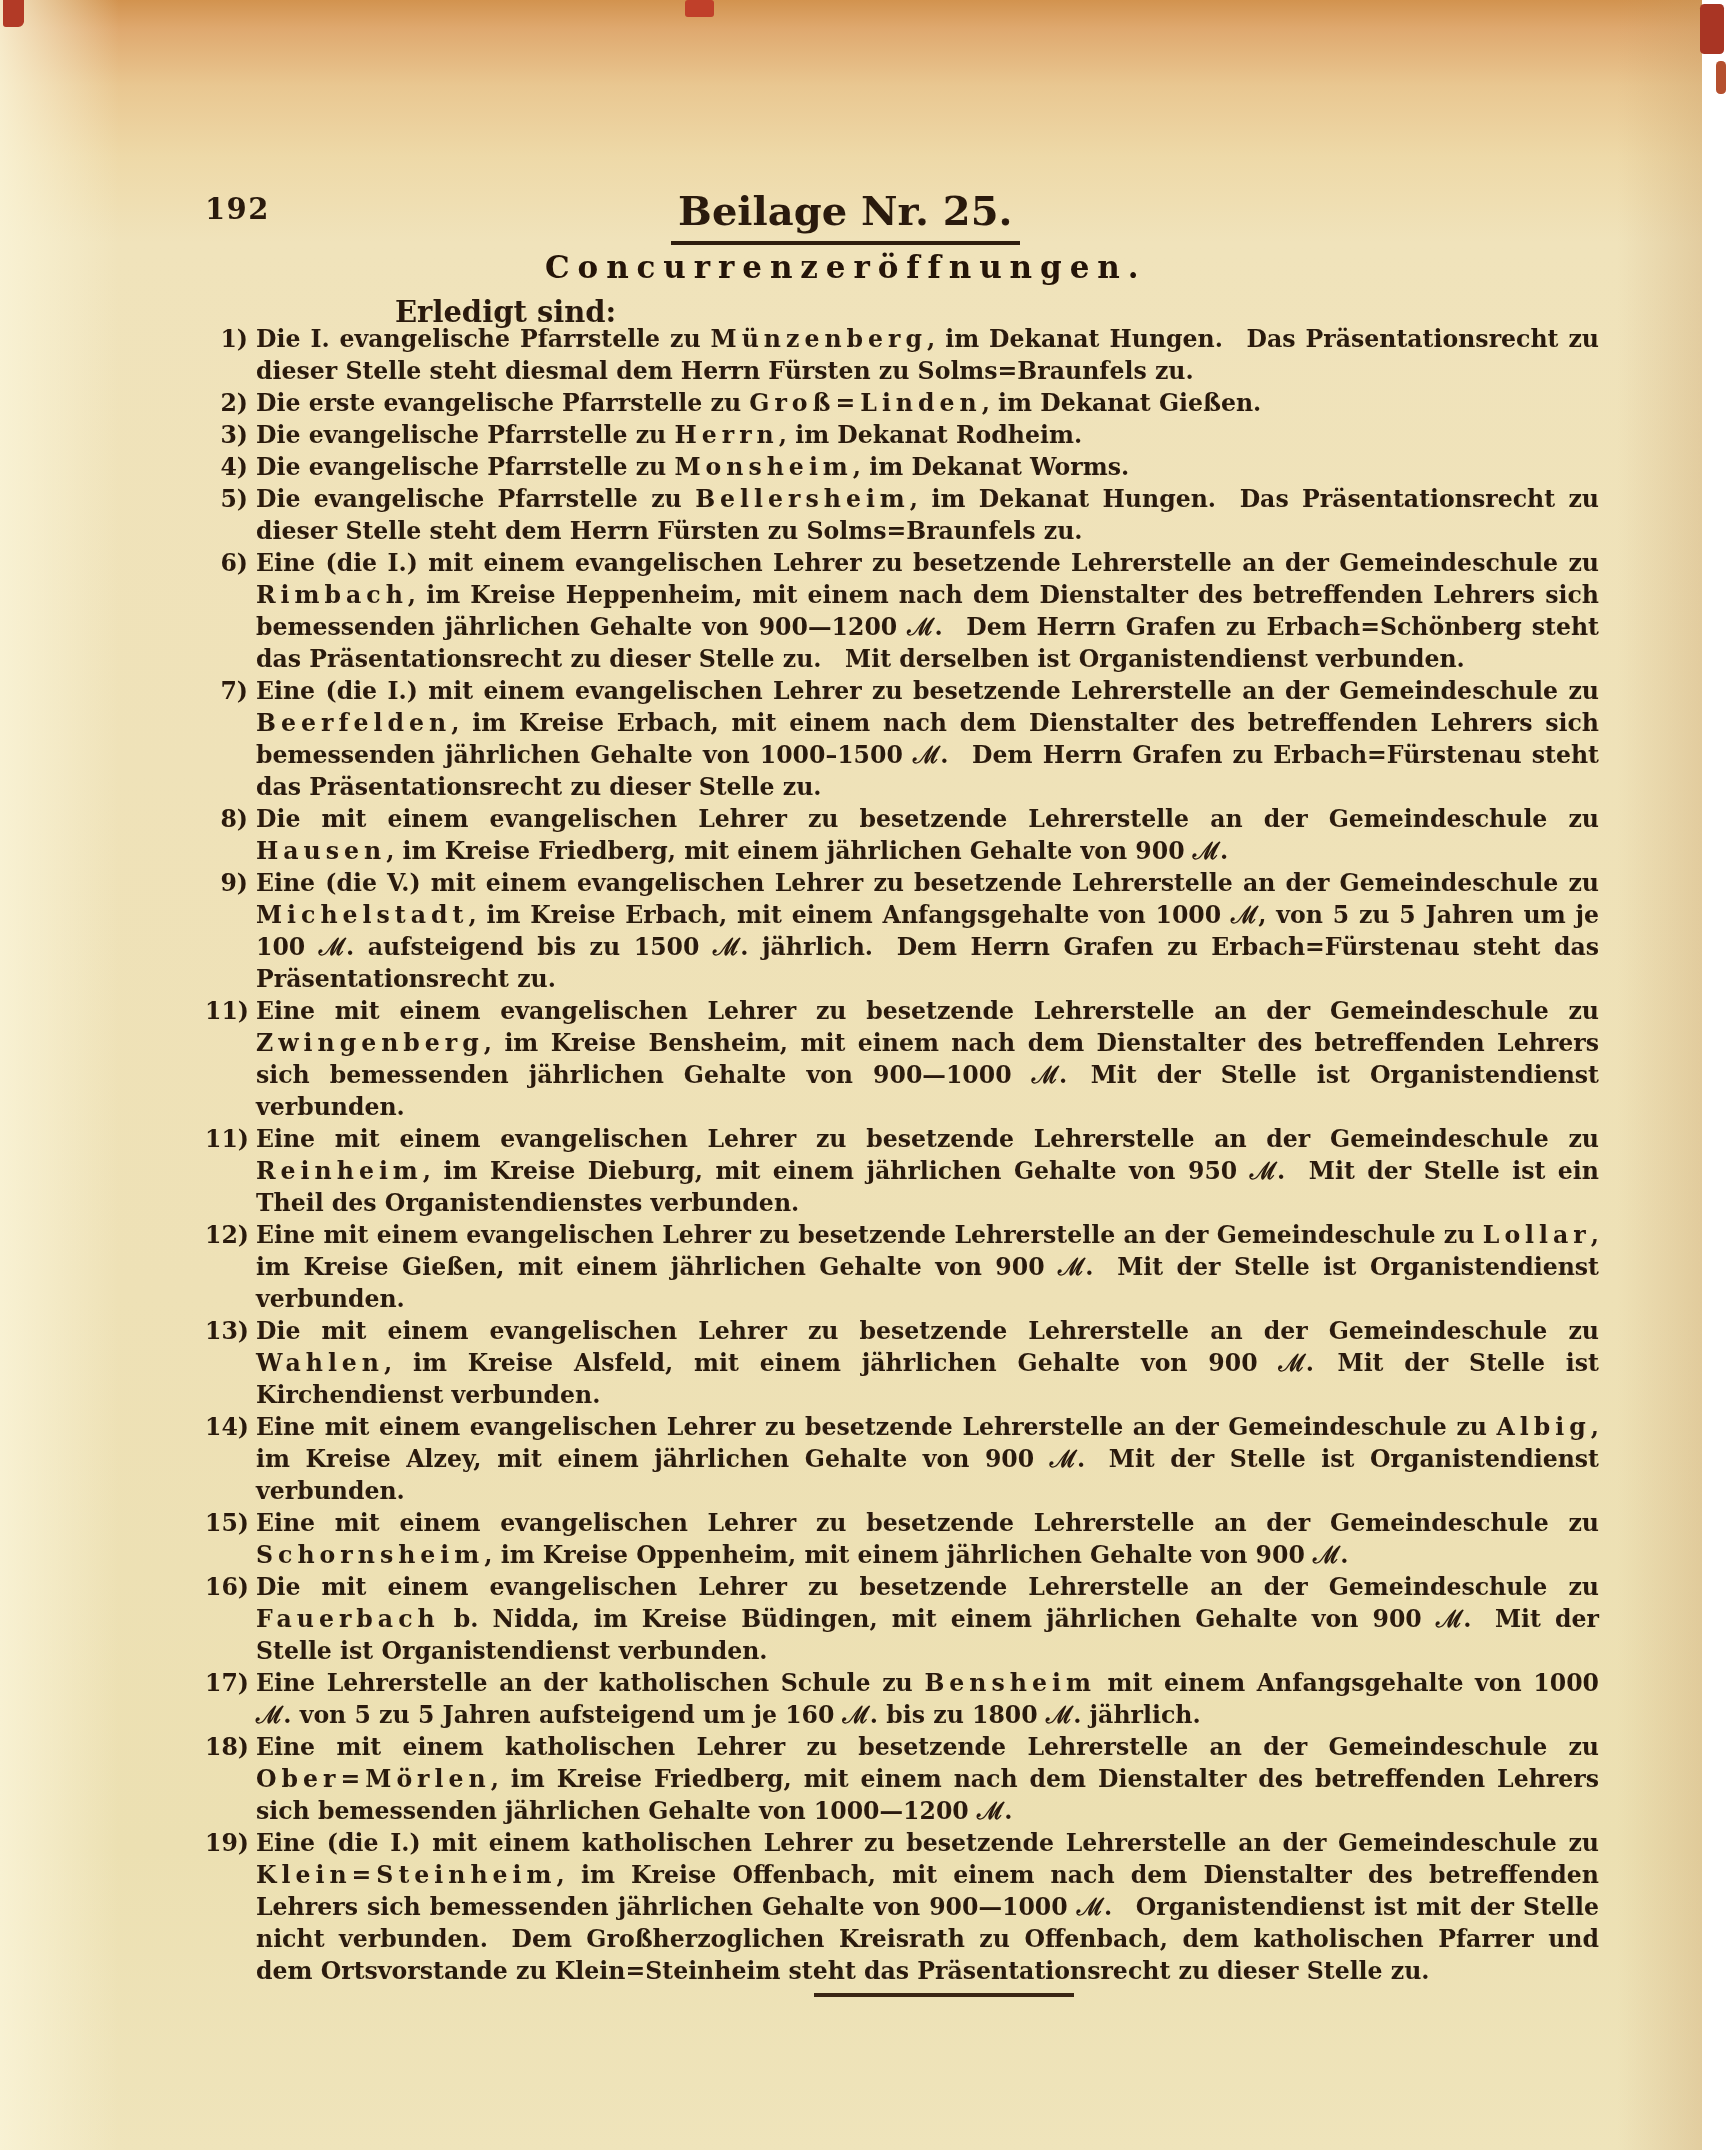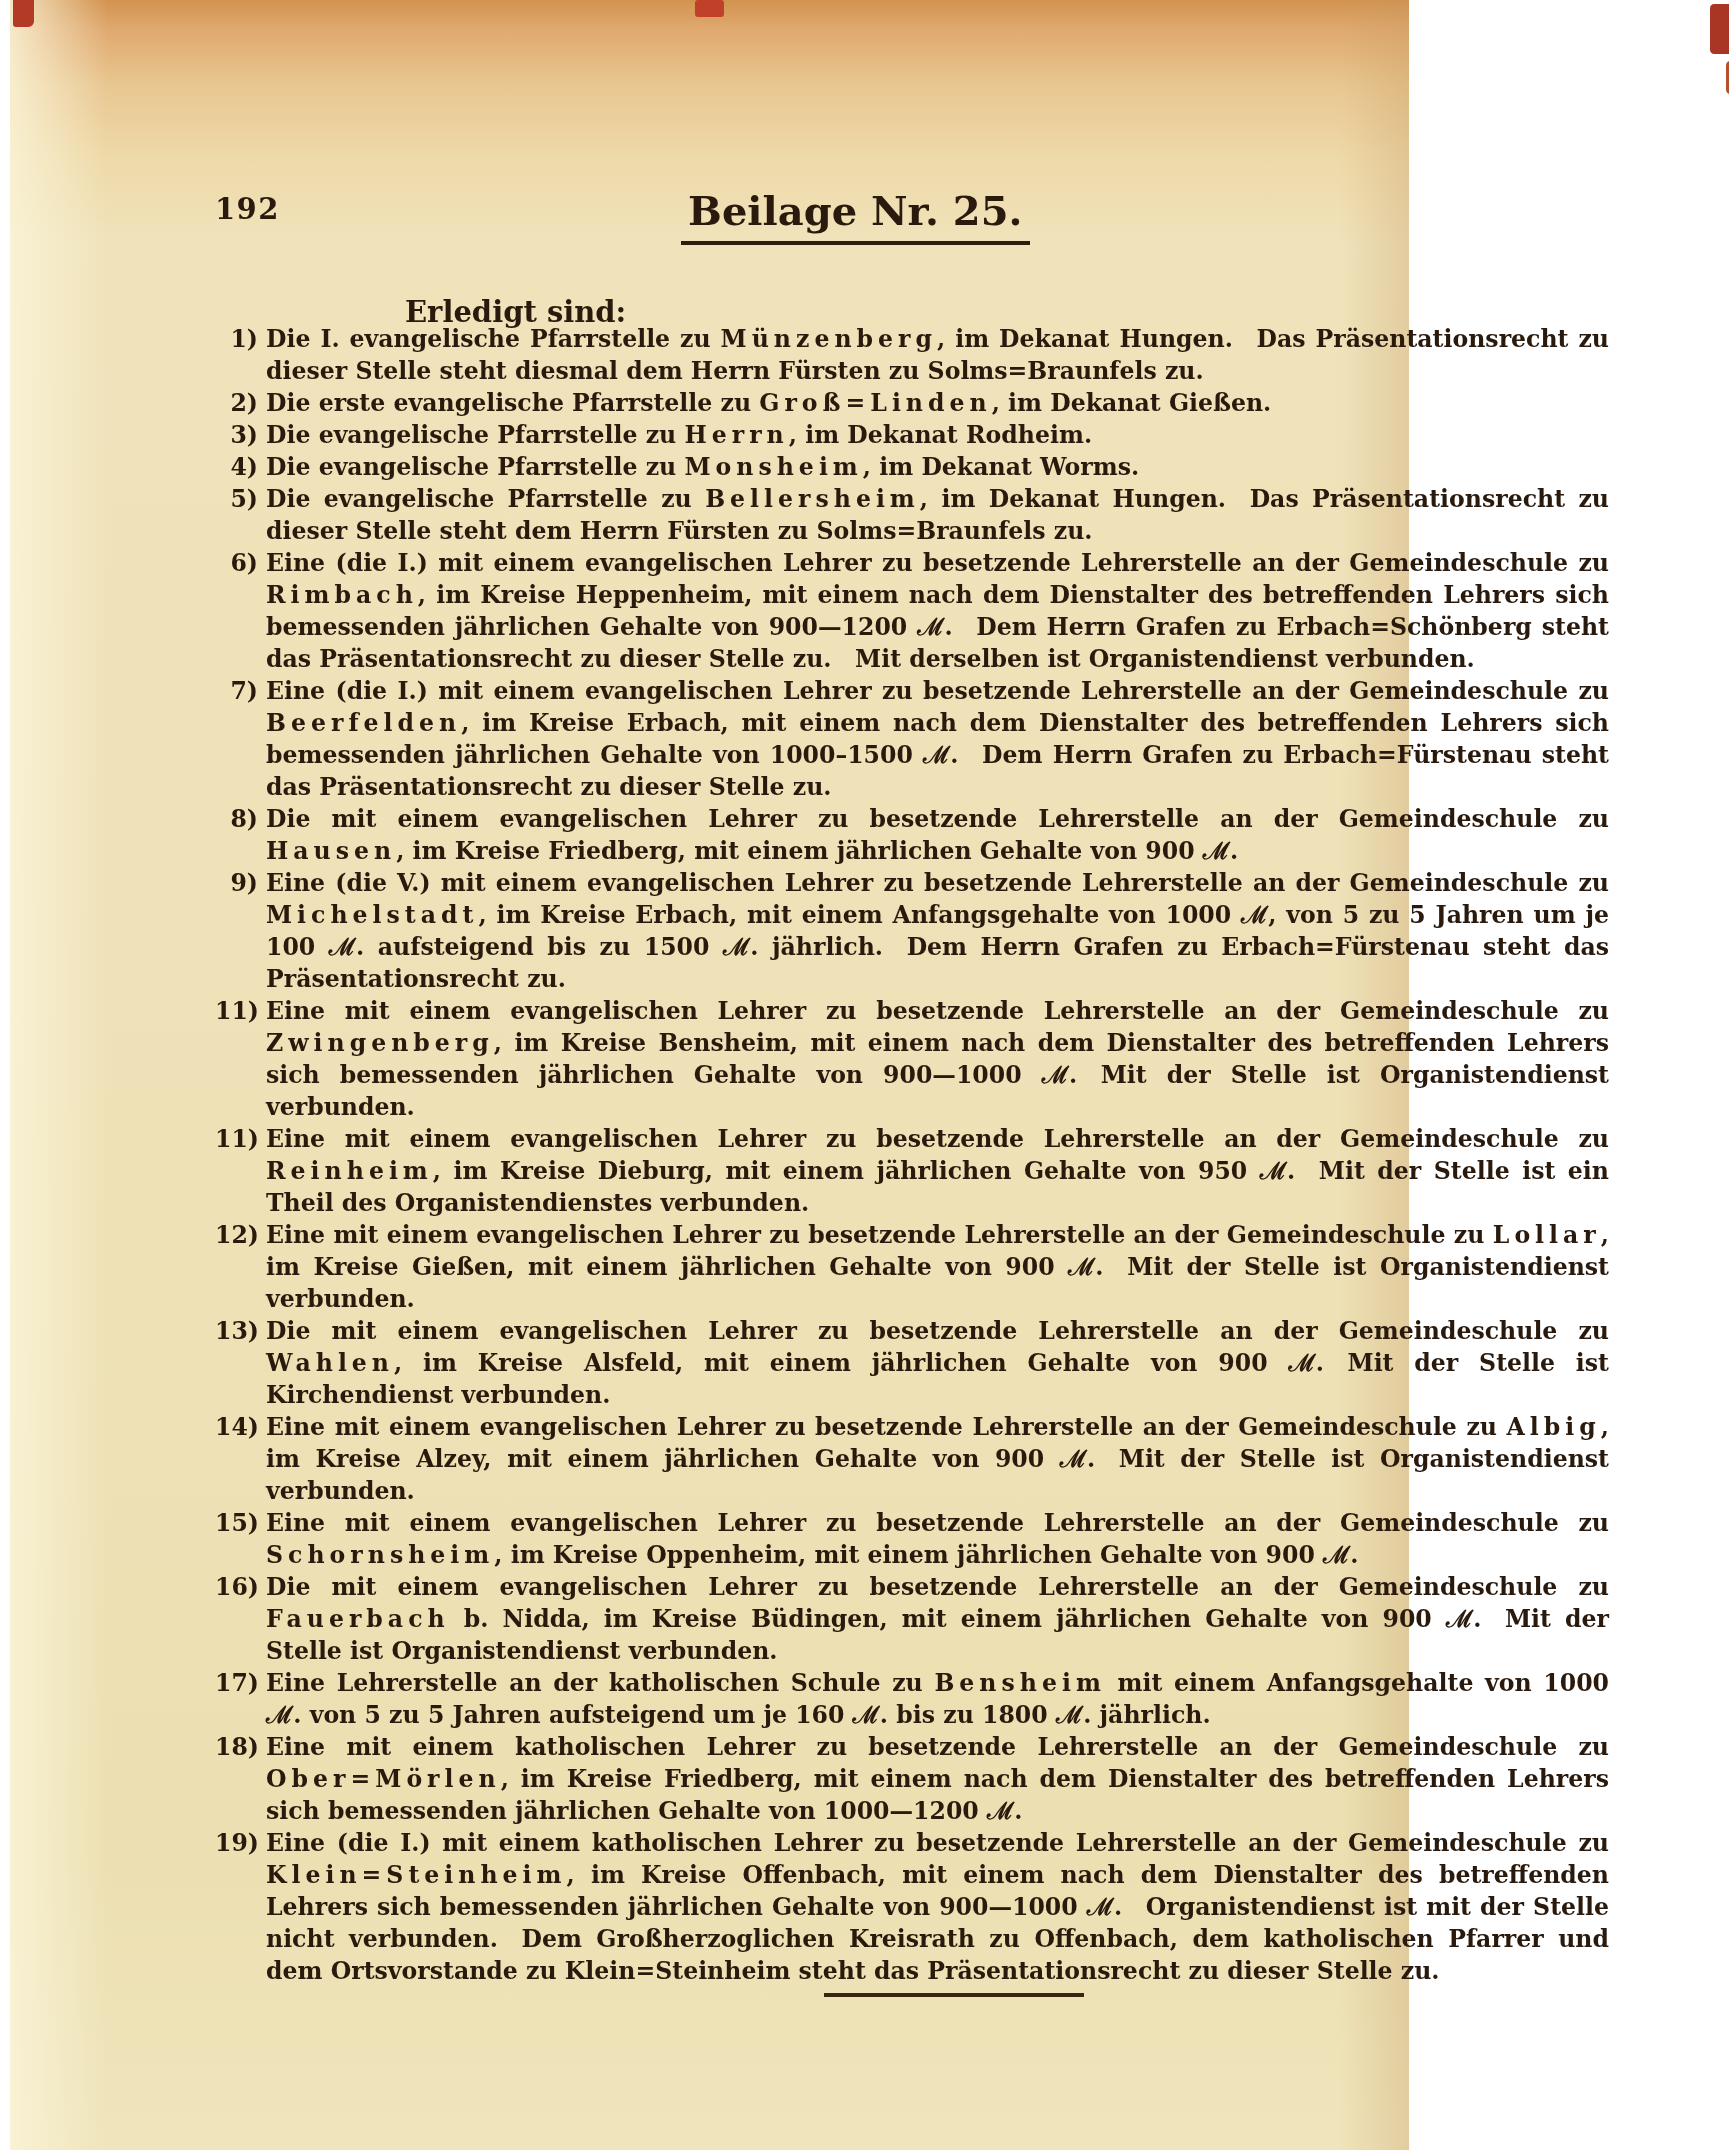--- a/index.html
+++ b/index.html
@@ -1,24 +1,23 @@
 <!DOCTYPE html>
 <html lang="de" style="font-size:11.4px"><head>
 <meta charset="utf-8">
 <style>
   html,body{margin:0;padding:0;}
   body{width:1730px;height:2151px;overflow:hidden;
        font-family:"DejaVu Serif","Liberation Serif",serif;}
-  .page{position:relative;width:1399px;height:2151px;color:#2a1a0d;
+  .page{position:relative;width:1702px;height:2151px;color:#2a1a0d;
     background:
       linear-gradient(90deg, rgba(250,244,216,.85) 0%, rgba(250,244,216,0) 7%),
       linear-gradient(270deg, rgba(196,152,96,.30) 0%, rgba(196,152,96,0) 5%),
       linear-gradient(180deg,#d2934f 0px,#dfa96f 29px,#e9c791 86px,#eed9a8 157px,
                       #f0e3bb 243px,#eee1b6 60%,#ece0b2 86%,#efe4bb 100%);
-    margin-left: 10px;
   }
   .stain{position:absolute;}
   .stain-tl{left:2.9px;top:0;width:21.4px;height:27px;background:#b23a26;border-radius:0 0 5.7px 2.9px;}
   .stain-tm{left:685px;top:0;width:29px;height:17px;background:#c0402a;border-radius:2.9px;}
   .stain-tr{left:1700px;top:4.3px;width:24px;height:50px;background:#a93524;border-radius:4.3px;}
   .stain-re{left:1716px;top:61px;width:10px;height:33px;background:#b5502f;border-radius:4.3px;}
 
   .pagenum{position:absolute;left:205px;top:192px;font-size:29px;font-weight:bold;
            letter-spacing:1.4px;}
   .issue{position:absolute;left:671px;top:187px;font-size:40px;font-weight:bold;
@@ -42,20 +41,21 @@
 
 <div class="page">
   <div class="stain stain-tl"></div>
   <div class="stain stain-tm"></div>
   <div class="stain stain-tr"></div>
   <div class="stain stain-re"></div>
 
   <span class="pagenum">192</span>
   <span class="issue">Beilage Nr. 25.</span>
 
+  <h1 class="title">Concurrenzeröffnungen.</h1>
   <p class="intro">Erledigt sind:</p>
 
   <ol class="items" id="items">
       <li class="item">
         <span class="num">1)</span>
         <span class="txt"><span class="seg">Die I. evangelische Pfarrstelle zu </span><span class="seg sp">Münzenberg</span><span class="seg">, im Dekanat Hungen. Das Präsentationsrecht zu dieser Stelle steht diesmal dem Herrn Fürsten zu Solms=Braunfels zu.</span></span>
       </li>
       <li class="item">
         <span class="num">2)</span>
         <span class="txt"><span class="seg">Die erste evangelische Pfarrstelle zu </span><span class="seg sp">Groß=Linden</span><span class="seg">, im Dekanat Gießen.</span></span>

